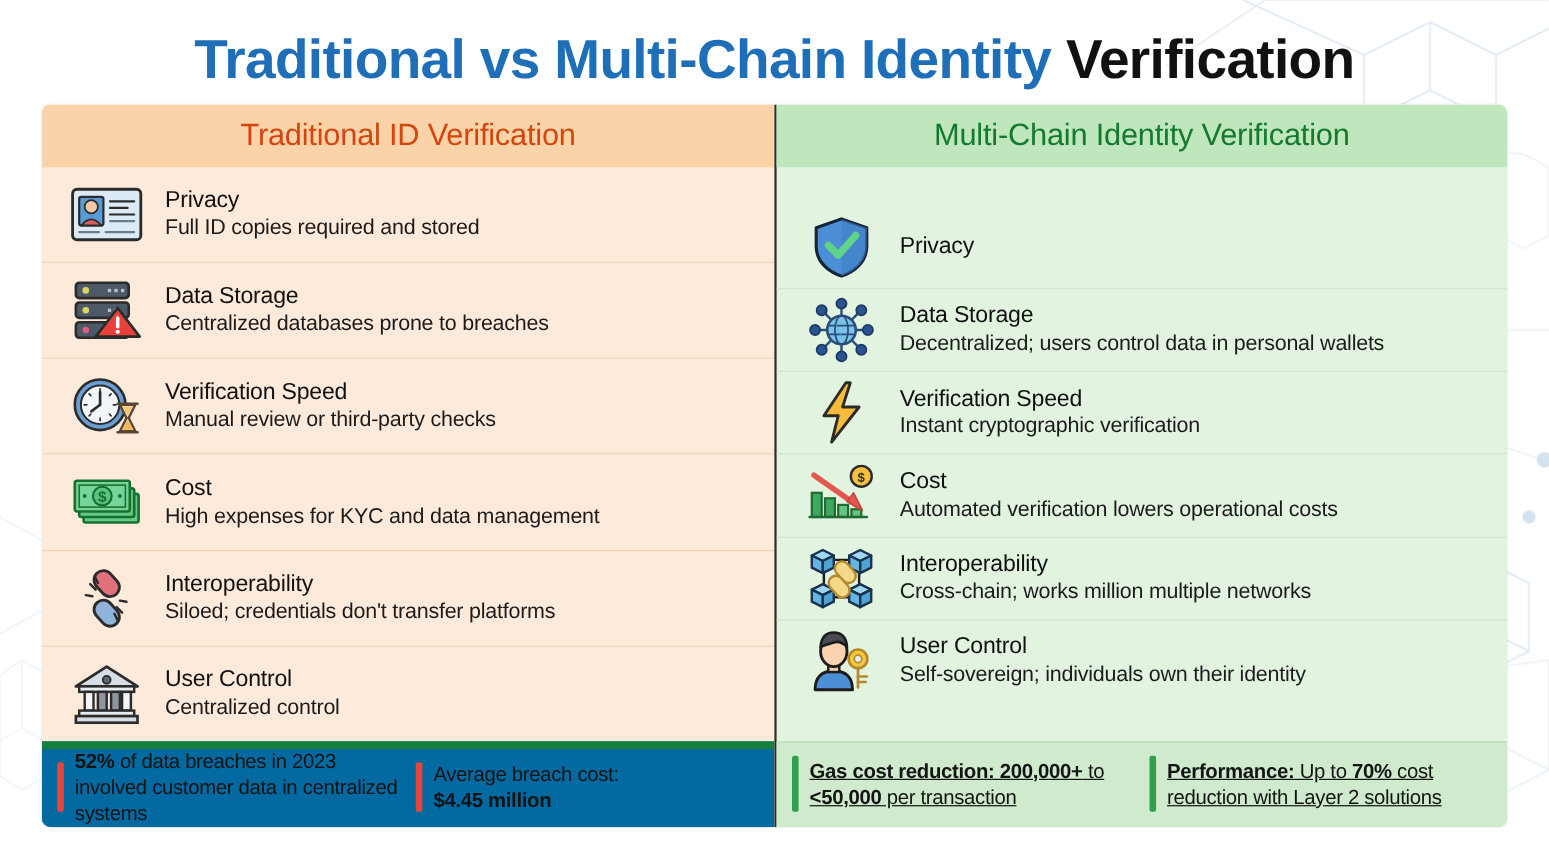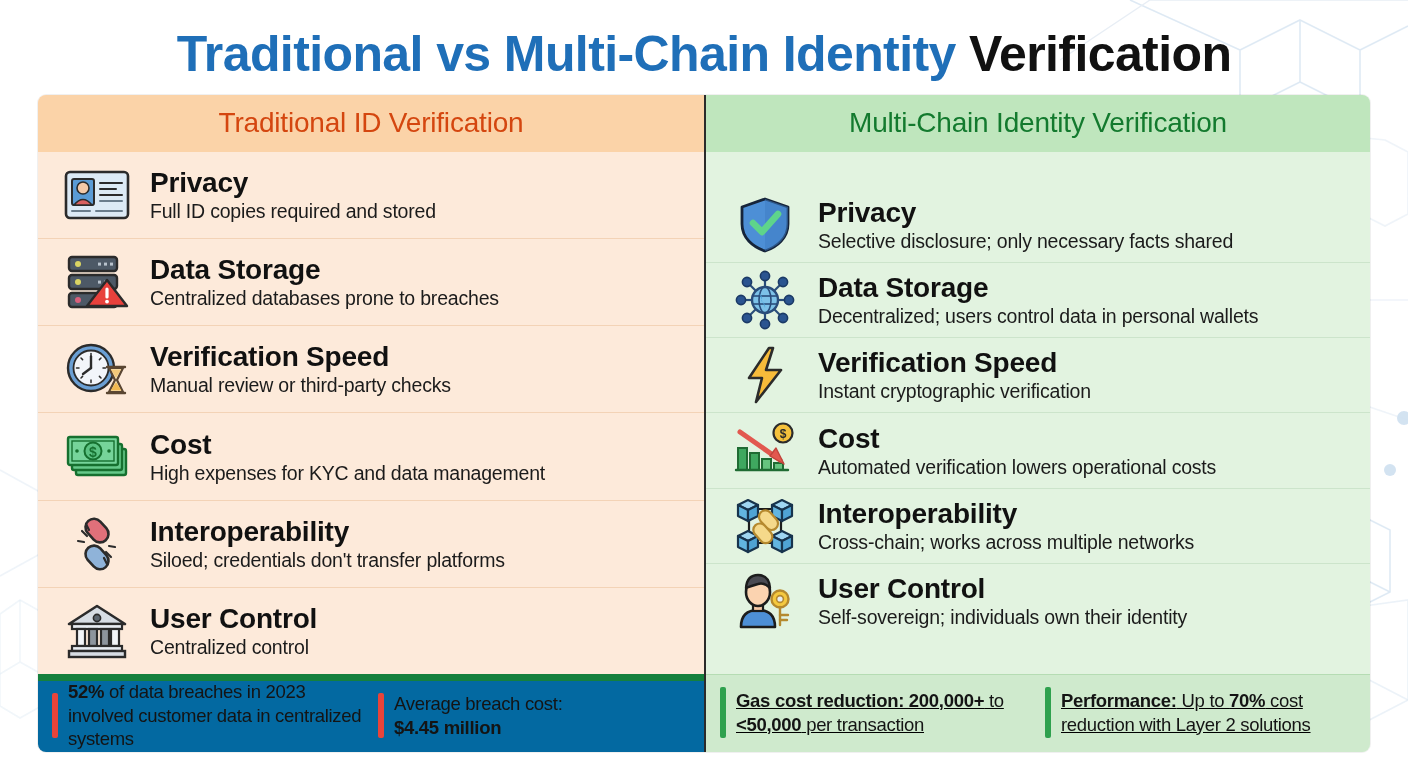--- a/index.html
+++ b/index.html
@@ -104,22 +104,22 @@
     flex: 0 0 74px;
     height: 62px;
     display: flex;
     align-items: center;
     justify-content: center;
   }
   .row-icon svg { display: block; }
 
   .row-text { min-width: 0; }
   .row-title {
-    font-size: 28px;
-    font-weight: bold;
+    font-size: 21px;
+    font-weight: normal;
     color: #111;
     line-height: 1.18;
     letter-spacing: -0.2px;
   }
   .row-desc {
     font-size: 19.5px;
     color: #1b1b1b;
     line-height: 1.25;
     letter-spacing: -0.2px;
     white-space: nowrap;
@@ -388,21 +388,20 @@
         <div class="row">
           <div class="row-icon">
             <svg width="54" height="58" viewBox="0 0 54 58">
               <path d="M27 3 L50 11 V28 C50 42 39 51 27 55 C15 51 4 42 4 28 V11 Z" fill="#4d8fd6" stroke="#16243a" stroke-width="2.8" stroke-linejoin="round"></path>
               <path d="M27 3 L50 11 V28 C50 42 39 51 27 55 Z" fill="#3f7dc4" opacity="0.55"></path>
               <path d="M15 27 L24 36 L40 18" fill="none" stroke="#5ed48b" stroke-width="6.6" stroke-linecap="round" stroke-linejoin="round"></path>
             </svg>
           </div>
           <div class="row-text">
             <div class="row-title">Privacy</div>
-            <div class="row-desc">Selective disclosure; only necessary facts shared</div>
           </div>
         </div>
 
         <div class="row">
           <div class="row-icon">
             <svg width="60" height="60" viewBox="0 0 60 60">
               <g stroke="#2a4d7a" stroke-width="2.2">
                 <path d="M30 30 L30 8"></path>
                   <path d="M30 30 L30 52"></path>
                 <path d="M30 30 L8 30"></path>
@@ -500,21 +499,21 @@
                 </g>
               </g>
               <g transform="rotate(-42 31 29)">
                 <rect x="31" y="16" width="13" height="22" rx="6.5" fill="#f5d98a" stroke="#b5892e" stroke-width="2.2"></rect>
                 <rect x="18" y="22" width="13" height="22" rx="6.5" fill="#f5d98a" stroke="#b5892e" stroke-width="2.2"></rect>
               </g>
             </svg>
           </div>
           <div class="row-text">
             <div class="row-title">Interoperability</div>
-            <div class="row-desc">Cross-chain; works across multiple networks</div>
+            <div class="row-desc">Cross-chain; works million multiple networks</div>
           </div>
         </div>
 
         <div class="row">
           <div class="row-icon">
             <svg width="60" height="56" viewBox="0 0 60 56">
               <path d="M6 54 q0 -17 17 -17 q17 0 17 17 Z" fill="#4d8fd6" stroke="#1c1c1c" stroke-width="2.6" stroke-linejoin="round"></path>
               <rect x="18" y="26" width="10" height="12" fill="#f6c9a6" stroke="#1c1c1c" stroke-width="2.2"></rect>
               <ellipse cx="23" cy="19" rx="12" ry="14" fill="#fbd3b0" stroke="#1c1c1c" stroke-width="2.6"></ellipse>
               <path d="M11 15 q1 -13 12 -13 q11 0 12 13 q-6 -6 -12 -4 q-7 2 -12 4 Z" fill="#4a4a52" stroke="#1c1c1c" stroke-width="2.4" stroke-linejoin="round"></path>

